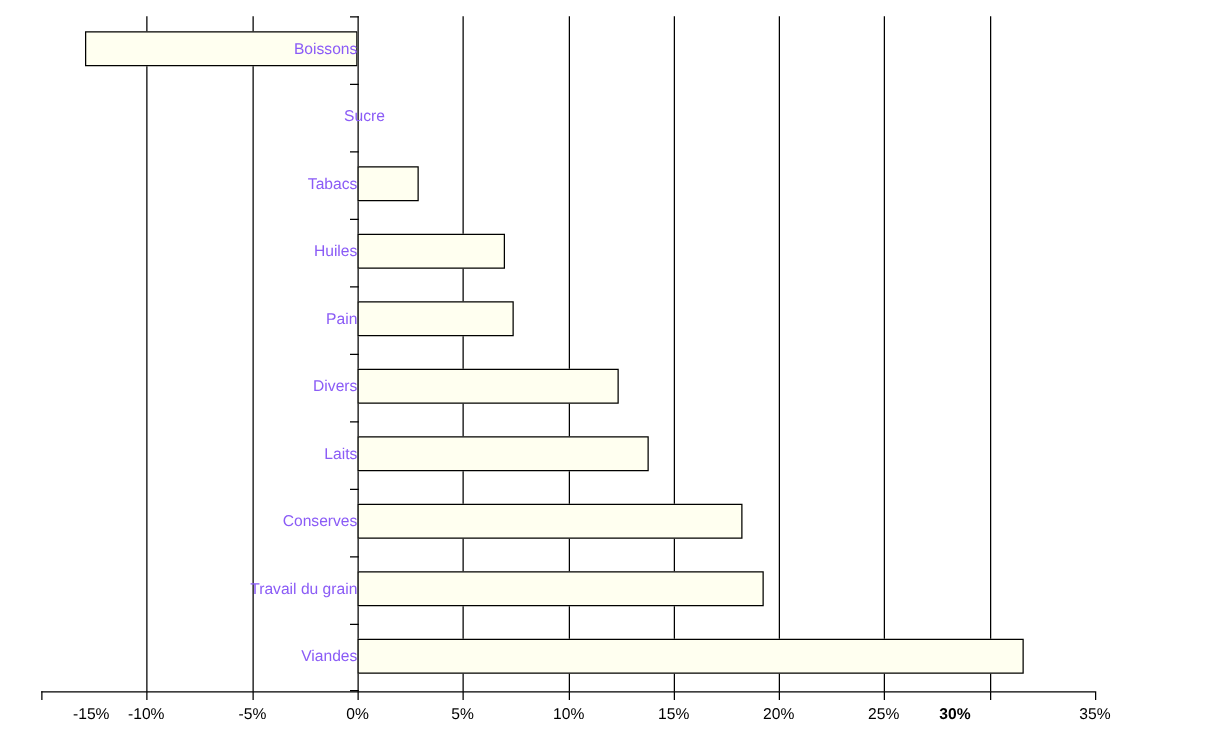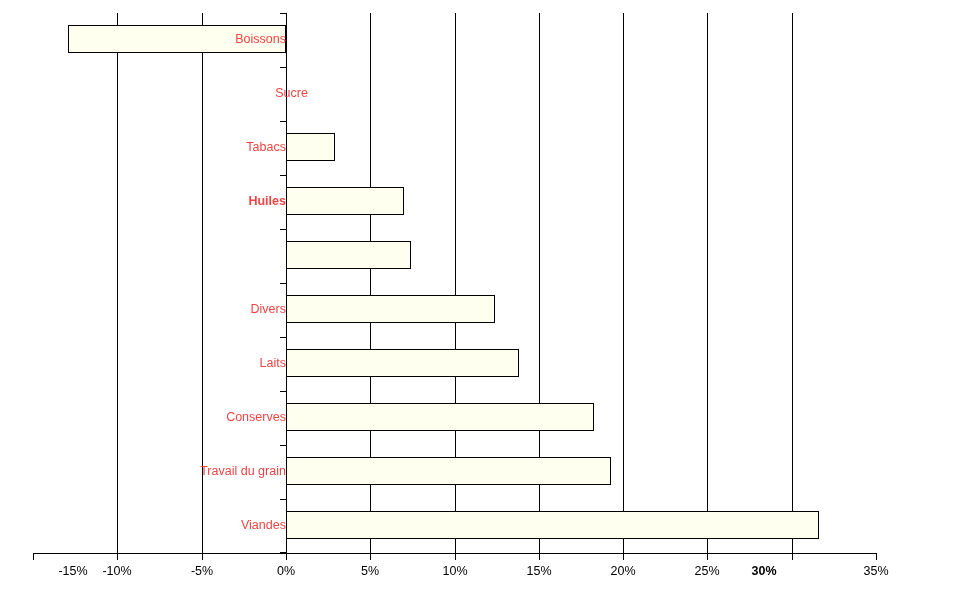--- a/index.html
+++ b/index.html
@@ -63,21 +63,21 @@
     border: 1px solid #000000;
     box-sizing: border-box;
   }
 
   .cat-label {
     position: absolute;
     top: 15px;
     height: 22px;
     line-height: 22px;
     font-size: 12.5px;
-    color: #ef4444;
+    color: #8b5cf6;
     white-space: nowrap;
     text-align: right;
     padding-right: 5px;
   }
 
   
   .ytick {
     position: absolute;
     width: 7px;
     height: 1px;
@@ -134,24 +134,25 @@
         </div>
         <div class="cat-row" style="top: 54px; margin-left: 22px;">
           <div class="cat-label" style="left: 0px; width: 285.9px;">Sucre</div>
         </div>
         <div class="cat-row" style="top: 108px;">
           <div class="bar" style="left: 285.9px; width: 48.894px;"></div>
           <div class="cat-label" style="left: 0px; width: 285.9px;">Tabacs</div>
         </div>
         <div class="cat-row" style="top: 162px;">
           <div class="bar" style="left: 285.9px; width: 118.02px;"></div>
-          <div class="cat-label" style="left: 0px; width: 285.9px; font-weight: bold;">Huiles</div>
+          <div class="cat-label" style="left: 0px; width: 285.9px;">Huiles</div>
         </div>
         <div class="cat-row" style="top: 216px;">
           <div class="bar" style="left: 285.9px; width: 124.764px;"></div>
+          <div class="cat-label" style="left: 0px; width: 285.9px;">Pain</div>
         </div>
         <div class="cat-row" style="top: 270px;">
           <div class="bar" style="left: 285.9px; width: 209.064px;"></div>
           <div class="cat-label" style="left: 0px; width: 285.9px;">Divers</div>
         </div>
         <div class="cat-row" style="top: 324px;">
           <div class="bar" style="left: 285.9px; width: 232.668px;"></div>
           <div class="cat-label" style="left: 0px; width: 285.9px;">Laits</div>
         </div>
         <div class="cat-row" style="top: 378px;">

